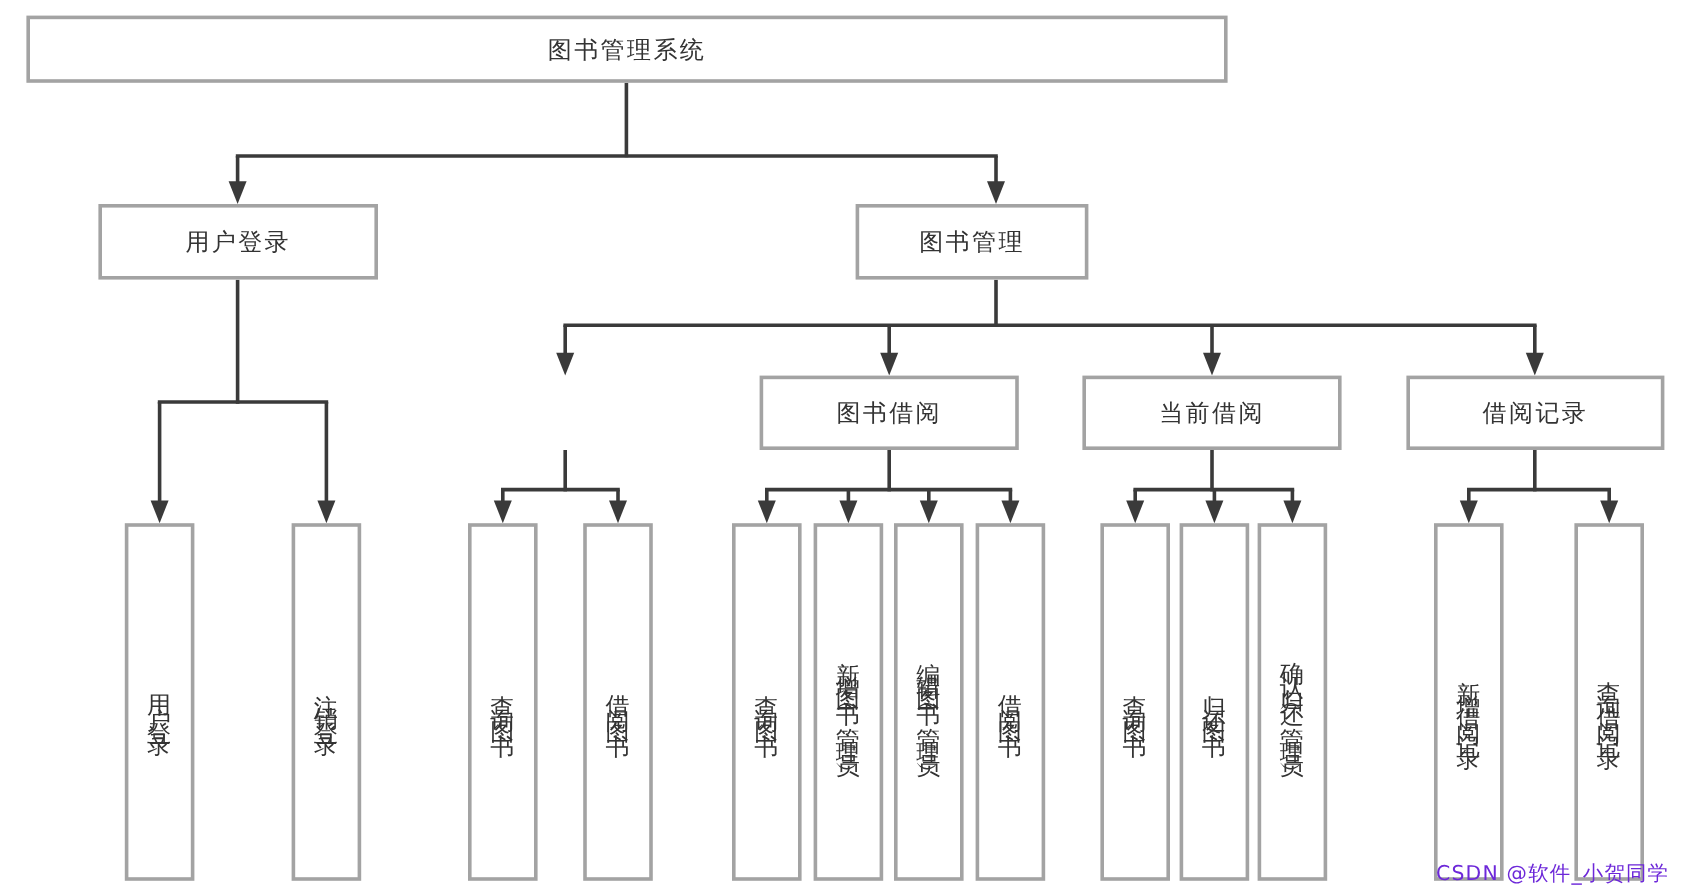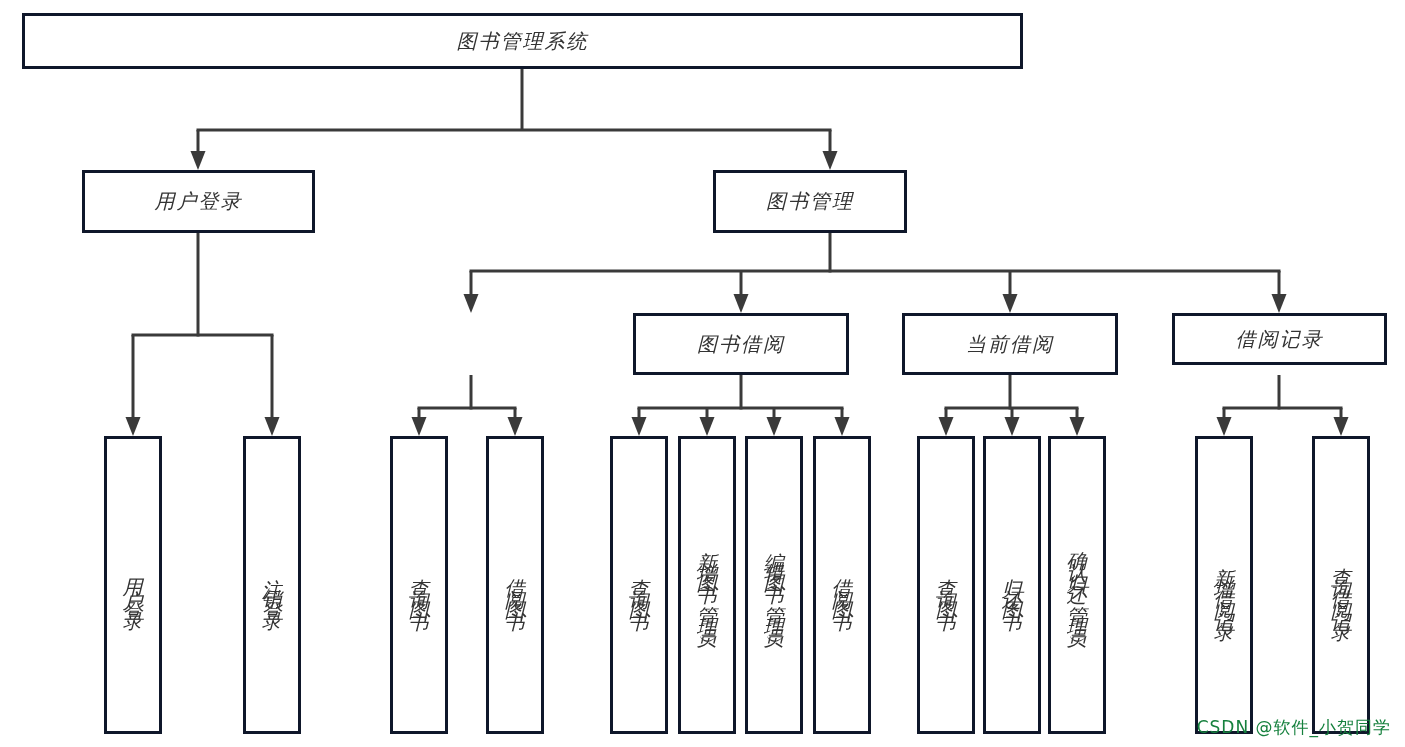--- a/index.html
+++ b/index.html
@@ -14,26 +14,25 @@
     width: 1405px; height: 747px;
     background: #ffffff;
   }
   svg.connectors {
     position: absolute; left: 0; top: 0;
     width: 1405px; height: 747px;
   }
   .node {
     position: absolute;
     background: #ffffff;
-    border: 3px solid #0f172a;
+    border: 3px solid #a3a3a3;
     display: flex;
     align-items: center;
     justify-content: center;
     color: #333333;
-    font-style: italic;
   }
   .hbox .label {
     font-size: 20px;
     letter-spacing: 2px;
     white-space: nowrap;
     color: #333333;
   }
   .vbox { width: 58px; height: 298px; }
   .vbox .label {
     writing-mode: vertical-rl;
@@ -41,21 +40,21 @@
     letter-spacing: 11px;
     line-height: 1;
     color: #333333;
   }
   .watermark {
     position: absolute;
     right: 14px;
     bottom: 8px;
     font-size: 17px;
     letter-spacing: 1px;
-    color: #15803d;
+    color: #6d28d9;
     z-index: 5;
     white-space: nowrap;
   }
 </style>
 </head>
 <body>
 
 <div class="canvas">
 
   <svg class="connectors" viewBox="0 0 1405 747" xmlns="http://www.w3.org/2000/svg">
@@ -134,21 +133,21 @@
   <div class="node hbox" style="left:713px; top:170px; width:194px; height:63px;">
     <span class="label">图书管理</span>
   </div>
 
   <div class="node hbox" style="left:902px; top:313px; width:216px; height:62px;">
     <span class="label">当前借阅</span>
   </div>
   <div class="node hbox" style="left:633px; top:313px; width:216px; height:62px;">
     <span class="label">图书借阅</span>
   </div>
-  <div class="node hbox" style="left:1172px; top:313px; width:215px; height:52px;">
+  <div class="node hbox" style="left:1172px; top:313px; width:215px; height:62px;">
     <span class="label">借阅记录</span>
   </div>
 
   <div class="node vbox" style="left:104px; top:436px;">
     <span class="label">用户登录</span>
   </div>
   <div class="node vbox" style="left:243px; top:436px;">
     <span class="label">注销登录</span>
   </div>
 

